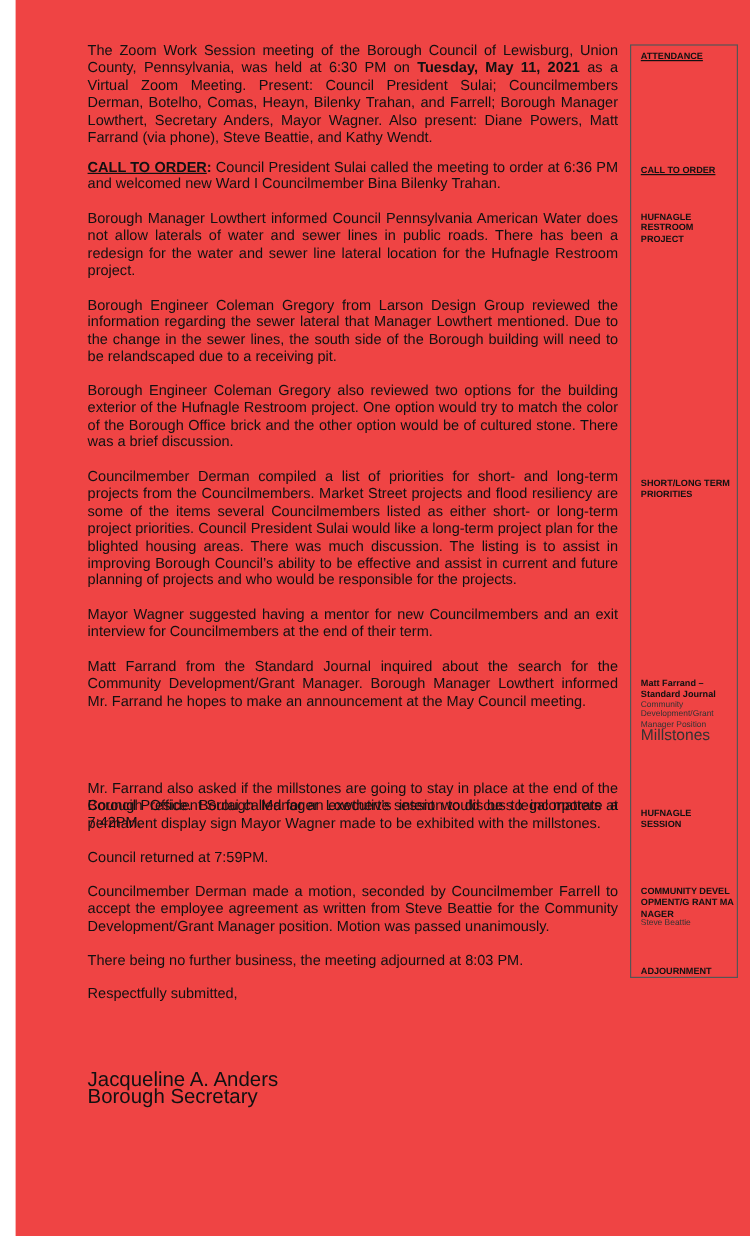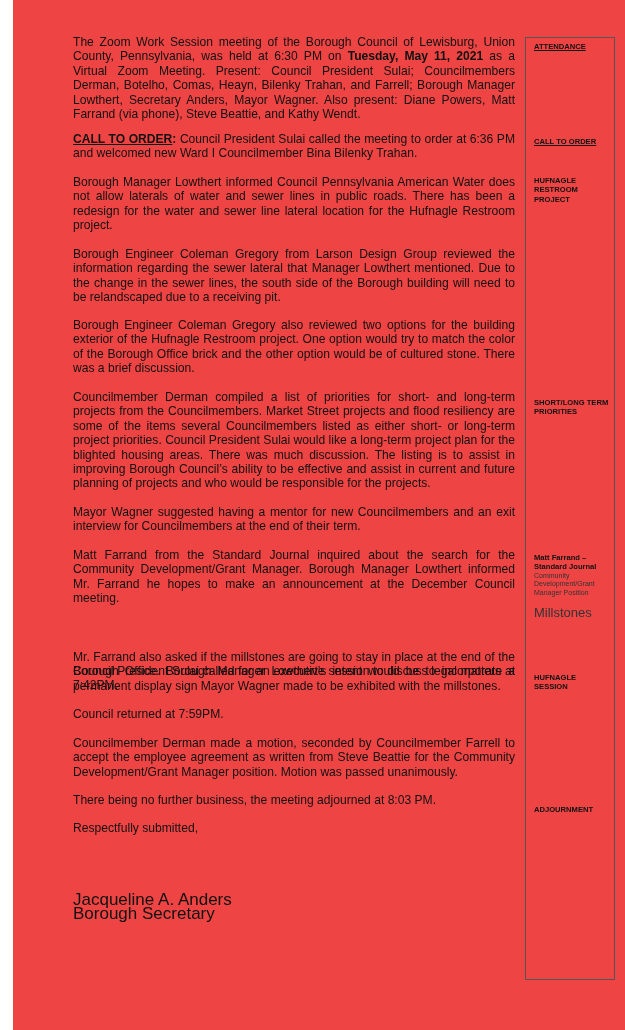--- a/index.html
+++ b/index.html
@@ -40,21 +40,21 @@
     .para b { font-weight: bold; }
     .para .heading {
       font-weight: bold;
       text-decoration: underline;
     }
     .sidebar-box {
       position: absolute;
       left: 512px;
       top: 37px;
       width: 90px;
-      height: 943px;
+      height: 778px;
       border: 1.5px solid #555555;
       box-sizing: border-box;
     }
     .side-label {
       position: absolute;
       left: 8px;
       width: 82px;
       font-size: 7.6px;
       line-height: 9.4px;
       font-weight: bold;
@@ -98,21 +98,21 @@
     <p class="para" style="top:140px;">Borough Manager Lowthert informed Council Pennsylvania American Water does not allow laterals of water and sewer lines in public roads.   There has been a redesign for the water and sewer line lateral location for the Hufnagle Restroom project.</p>
 
     <p class="para" style="top:212px;">Borough Engineer Coleman Gregory from Larson Design Group reviewed the information regarding the sewer lateral that Manager Lowthert mentioned.  Due to the change in the sewer lines, the south side of the Borough building will need to be relandscaped due to a receiving pit.</p>
 
     <p class="para" style="top:283px;">Borough Engineer Coleman Gregory also reviewed two options for the building exterior of the Hufnagle Restroom project.  One option would try to match the color of the Borough Office brick and the other option would be of cultured stone.   There was a brief discussion.</p>
 
     <p class="para" style="top:355px;">Councilmember Derman compiled a list of priorities for short- and long-term projects from the Councilmembers.  Market Street projects and flood resiliency are some of the items several Councilmembers listed as either short- or long-term project priorities.  Council President Sulai would like a long-term project plan for the blighted housing areas.  There was much discussion.  The listing is to assist in improving Borough Council’s ability to be effective and assist in current and future planning of projects and who would be responsible for the projects.</p>
 
     <p class="para" style="top:470px;">Mayor Wagner suggested having a mentor for new Councilmembers and an exit interview for Councilmembers at the end of their term.</p>
 
-    <p class="para" style="top:513px;">Matt Farrand from the Standard Journal inquired about the search for the Community Development/Grant Manager.  Borough Manager Lowthert informed Mr. Farrand he hopes to make an announcement at the December Council meeting.</p>
+    <p class="para" style="top:513px;">Matt Farrand from the Standard Journal inquired about the search for the Community Development/Grant Manager.  Borough Manager Lowthert informed Mr. Farrand he hopes to make an announcement at the May Council meeting.</p>
 
     <p class="para" style="top:571px;margin-top:44px;">Mr. Farrand also asked if the millstones are going to stay in place at the end of the Borough Office.  Borough Manager Lowthert’s intent would be to incorporate a permanent display sign Mayor Wagner made to be exhibited with the millstones.</p>
 
     <p class="para" style="top:629px;">Council President Sulai called for an executive session to discuss legal matters at 7:42PM.</p>
 
     <p class="para nojust" style="top:672px;">Council returned at 7:59PM.</p>
 
     <p class="para" style="top:701px;">Councilmember Derman made a motion, seconded by Councilmember Farrell to accept the employee agreement as written from Steve Beattie for the Community Development/Grant Manager position.  Motion was passed unanimously.</p>
 
     <p class="para nojust" style="top:758px;">There being no further business, the meeting adjourned at 8:03 PM.</p>
@@ -123,25 +123,29 @@
     <div class="sig" style="top:872px;">Borough Secretary</div>
   </div>
 
   <div class="sidebar-box">
     <p class="side-label u" style="top:4px;">ATTENDANCE</p>
     <p class="side-label u" style="top:99px;">CALL TO ORDER</p>
     <p class="side-label" style="top:138px; width:70px;">HUFNAGLE RESTROOM PROJECT</p>
     <p class="side-label" style="top:360px; width:82px;">SHORT/LONG TERM PRIORITIES</p>
 
     <div class="side-label" style="top:515px;">
-      <span style="display:block; width:78px;">Matt Farrand – Standard Journal</span>
+      <span style="display:block; width:78px;margin-top:12px;">Matt Farrand – Standard Journal</span>
       <span class="side-sub" style="width:76px;">Community Development/Grant Manager Position</span>
     </div>
 
     <p class="side-note" style="top:570px;">Millstones</p>
 
     <p class="side-label" style="top:635px; width:60px;">HUFNAGLE SESSION</p>
 
+    <div class="side-label" style="top:700px;">
+      <span style="display:block; width:80px; word-break:break-all;">COMMUNITY DEVELOPMENT/G RANT MANAGER</span>
+      <span class="side-sub">Steve Beattie</span>
+    </div>
 
     <p class="side-label" style="top:767px;">ADJOURNMENT</p>
   </div>
 
 </div>
 
 </body></html>

